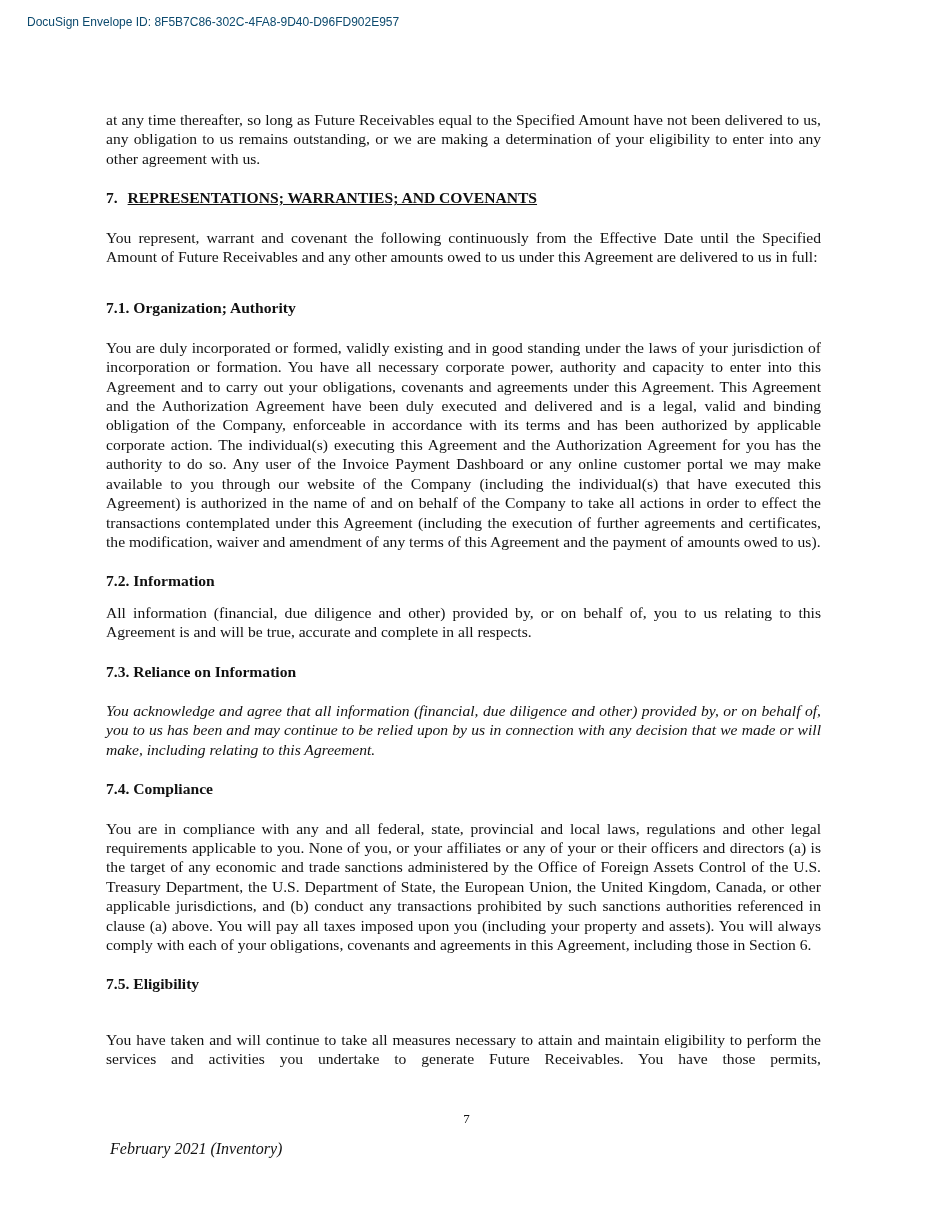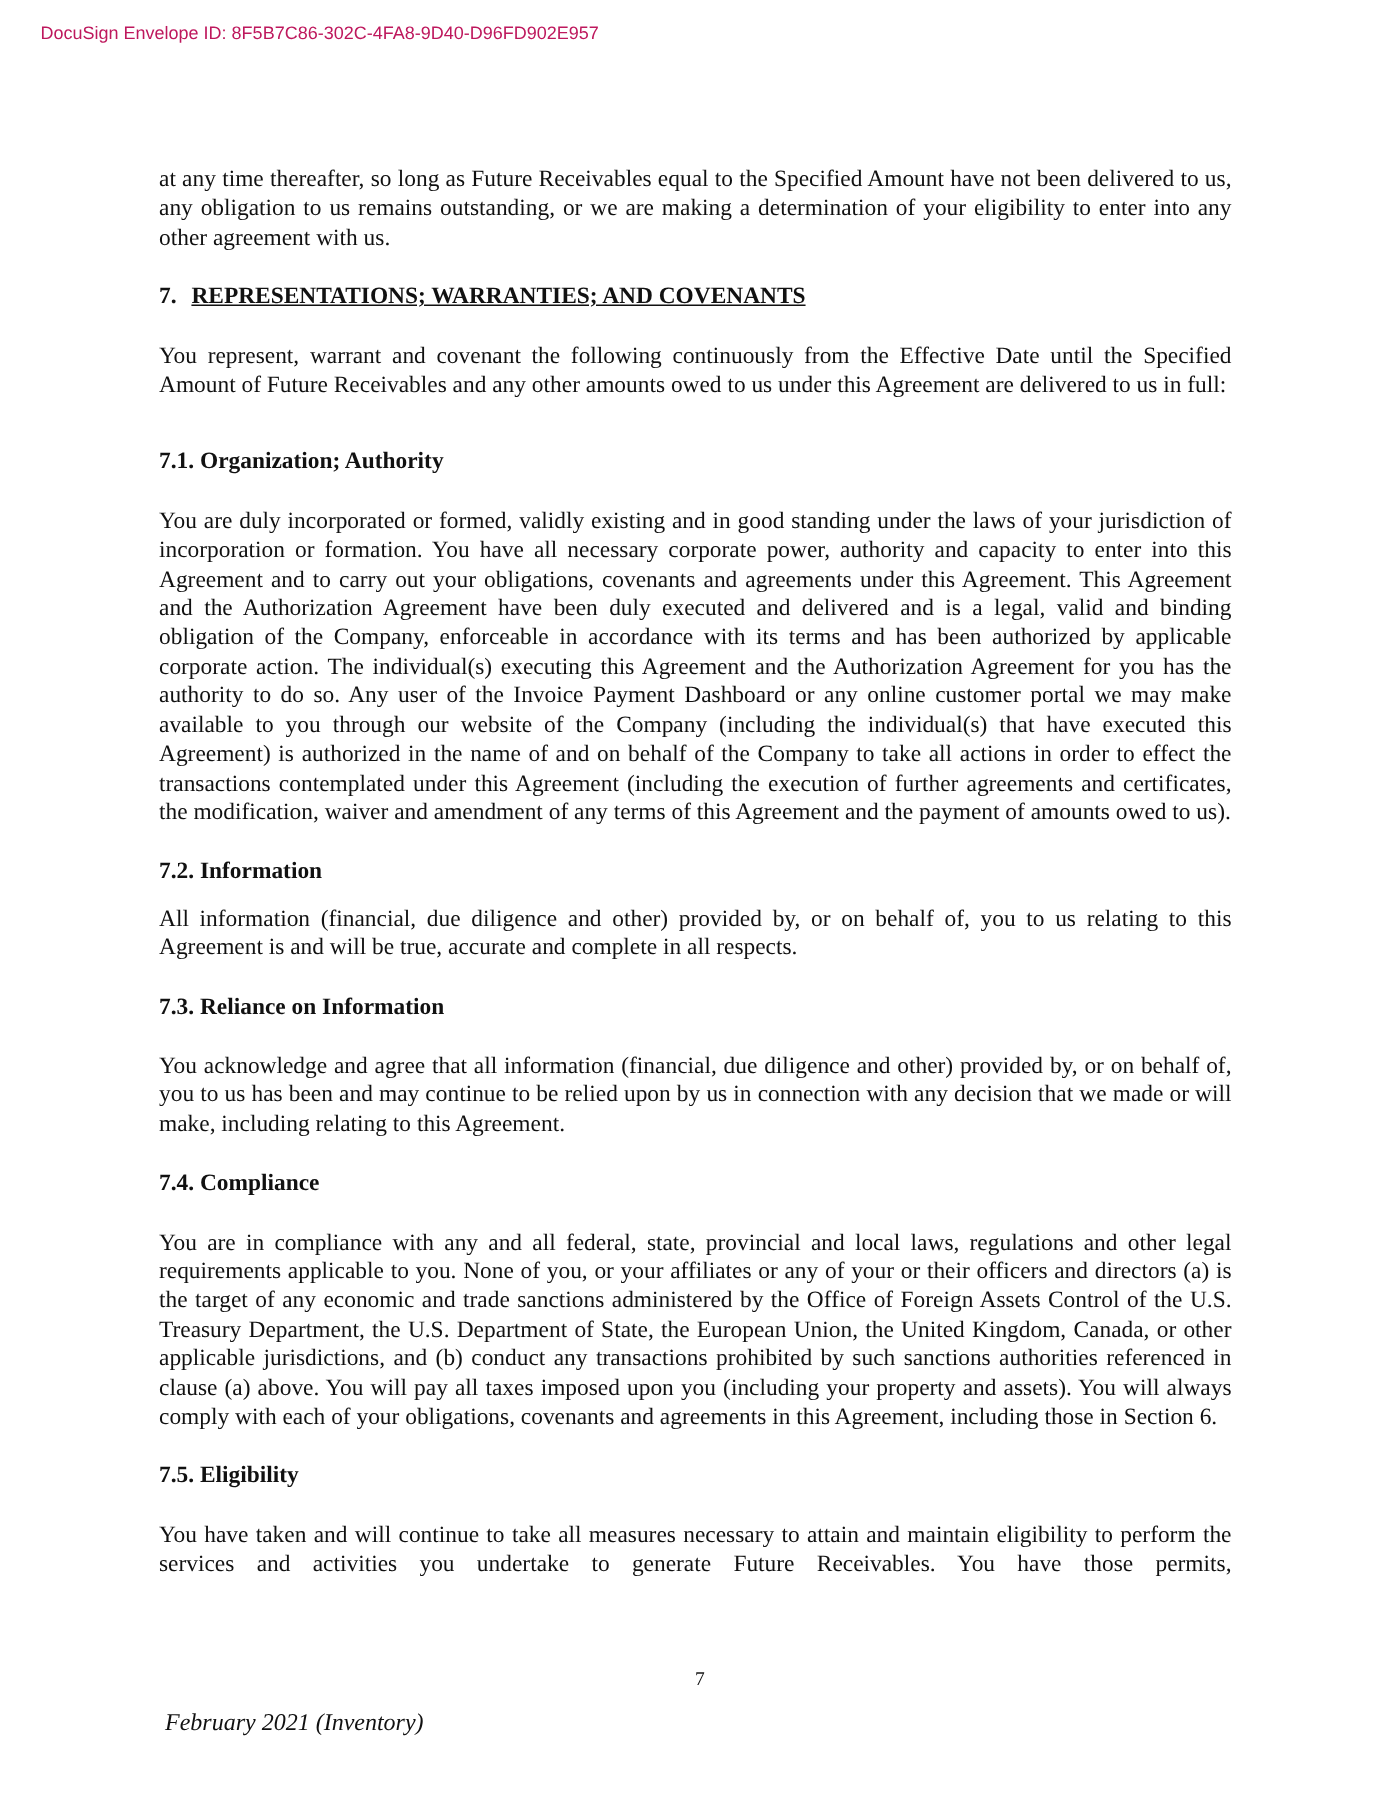--- a/index.html
+++ b/index.html
@@ -1,17 +1,17 @@
 <!DOCTYPE html>
 <html><head>
 <meta charset="utf-8">
 <style>
   html, body { margin:0; padding:0; background:#ffffff; }
   body { width:933px; height:1209px; position:relative; overflow:hidden; color:#111; }
-  .envelope { position:absolute; left:27px; top:15px; font-family:"Liberation Sans", sans-serif; font-size:12px; color:#be185d; white-space:nowrap; }
+  .envelope { position:absolute; left:27px; top:15px; font-family:"Liberation Sans", sans-serif; font-size:12px; color:#0c4a6e; white-space:nowrap; }
   .content { position:absolute; left:106px; top:110px; width:715px; font-family:"Liberation Serif", serif; font-size:15.6px; line-height:19.4px; }
   .para { margin:0; text-align:justify; text-align-last:left; }
   .heading { margin:0; font-weight:bold; }
   .sec-title { margin:0; font-weight:bold; }
   .sec-title .num { margin-right:6px; }
   .sec-title .u { text-decoration:underline; }
   .page-num { position:absolute; left:0; width:933px; top:1111px; text-align:center; font-family:"Liberation Serif", serif; font-size:13px; }
   .footer { position:absolute; left:110px; top:1140px; font-family:"Liberation Serif", serif; font-size:16px; font-style:italic; }
 </style>
 </head>
@@ -29,23 +29,23 @@
 
   <p class="para" style="margin-bottom:32px;">You represent, warrant and covenant the following continuously from the Effective Date until the Specified Amount of Future Receivables and any other amounts owed to us under this Agreement are delivered to us in full:</p>
 
   <p class="heading" style="margin-bottom:20px;">7.1. Organization; Authority</p>
   <p class="para" style="margin-bottom:20px;">You are duly incorporated or formed, validly existing and in good standing under the laws of your jurisdiction of incorporation or formation. You have all necessary corporate power, authority and capacity to enter into this Agreement and to carry out your obligations, covenants and agreements under this Agreement. This Agreement and the Authorization Agreement have been duly executed and delivered and is a legal, valid and binding obligation of the Company, enforceable in accordance with its terms and has been authorized by applicable corporate action. The individual(s) executing this Agreement and the Authorization Agreement for you has the authority to do so. Any user of the Invoice Payment Dashboard or any online customer portal we may make available to you through our website of the Company (including the individual(s) that have executed this Agreement) is authorized in the name of and on behalf of the Company to take all actions in order to effect the transactions contemplated under this Agreement (including the execution of further agreements and certificates, the modification, waiver and amendment of any terms of this Agreement and the payment of amounts owed to us).</p>
 
   <p class="heading" style="margin-bottom:12px;">7.2. Information</p>
   <p class="para" style="margin-bottom:20px;">All information (financial, due diligence and other) provided by, or on behalf of, you to us relating to this Agreement is and will be true, accurate and complete in all respects.</p>
 
   <p class="heading" style="margin-bottom:20px;">7.3. Reliance on Information</p>
-  <p class="para" style="margin-bottom:20px;">You acknowledge and agree that all information (financial, due diligence and other) provided by, or on behalf of, you to us has been and may continue to be relied upon by us in connection with any decision that we made or will make, including relating to this Agreement.</p>
+  <p class="para" style="margin-bottom:20px;font-style:italic;">You acknowledge and agree that all information (financial, due diligence and other) provided by, or on behalf of, you to us has been and may continue to be relied upon by us in connection with any decision that we made or will make, including relating to this Agreement.</p>
 
   <p class="heading" style="margin-bottom:20px;">7.4. Compliance</p>
   <p class="para" style="margin-bottom:20px;">You are in compliance with any and all federal, state, provincial and local laws, regulations and other legal requirements applicable to you. None of you, or your affiliates or any of your or their officers and directors (a) is the target of any economic and trade sanctions administered by the Office of Foreign Assets Control of the U.S. Treasury Department, the U.S. Department of State, the European Union, the United Kingdom, Canada, or other applicable jurisdictions, and (b) conduct any transactions prohibited by such sanctions authorities referenced in clause (a) above. You will pay all taxes imposed upon you (including your property and assets). You will always comply with each of your obligations, covenants and agreements in this Agreement, including those in Section 6.</p>
 
-  <p class="heading" style="margin-bottom:20px;">7.5. Eligibility</p>
+  <p class="heading" style="margin-bottom:36px;">7.5. Eligibility</p>
   <p class="para" style="text-align-last:justify;">You have taken and will continue to take all measures necessary to attain and maintain eligibility to perform the services and activities you undertake to generate Future Receivables. You have those permits,</p>
 </div>
 
 <div class="page-num">7</div>
 <div class="footer">February 2021 (Inventory)</div>
 
 </body></html>

